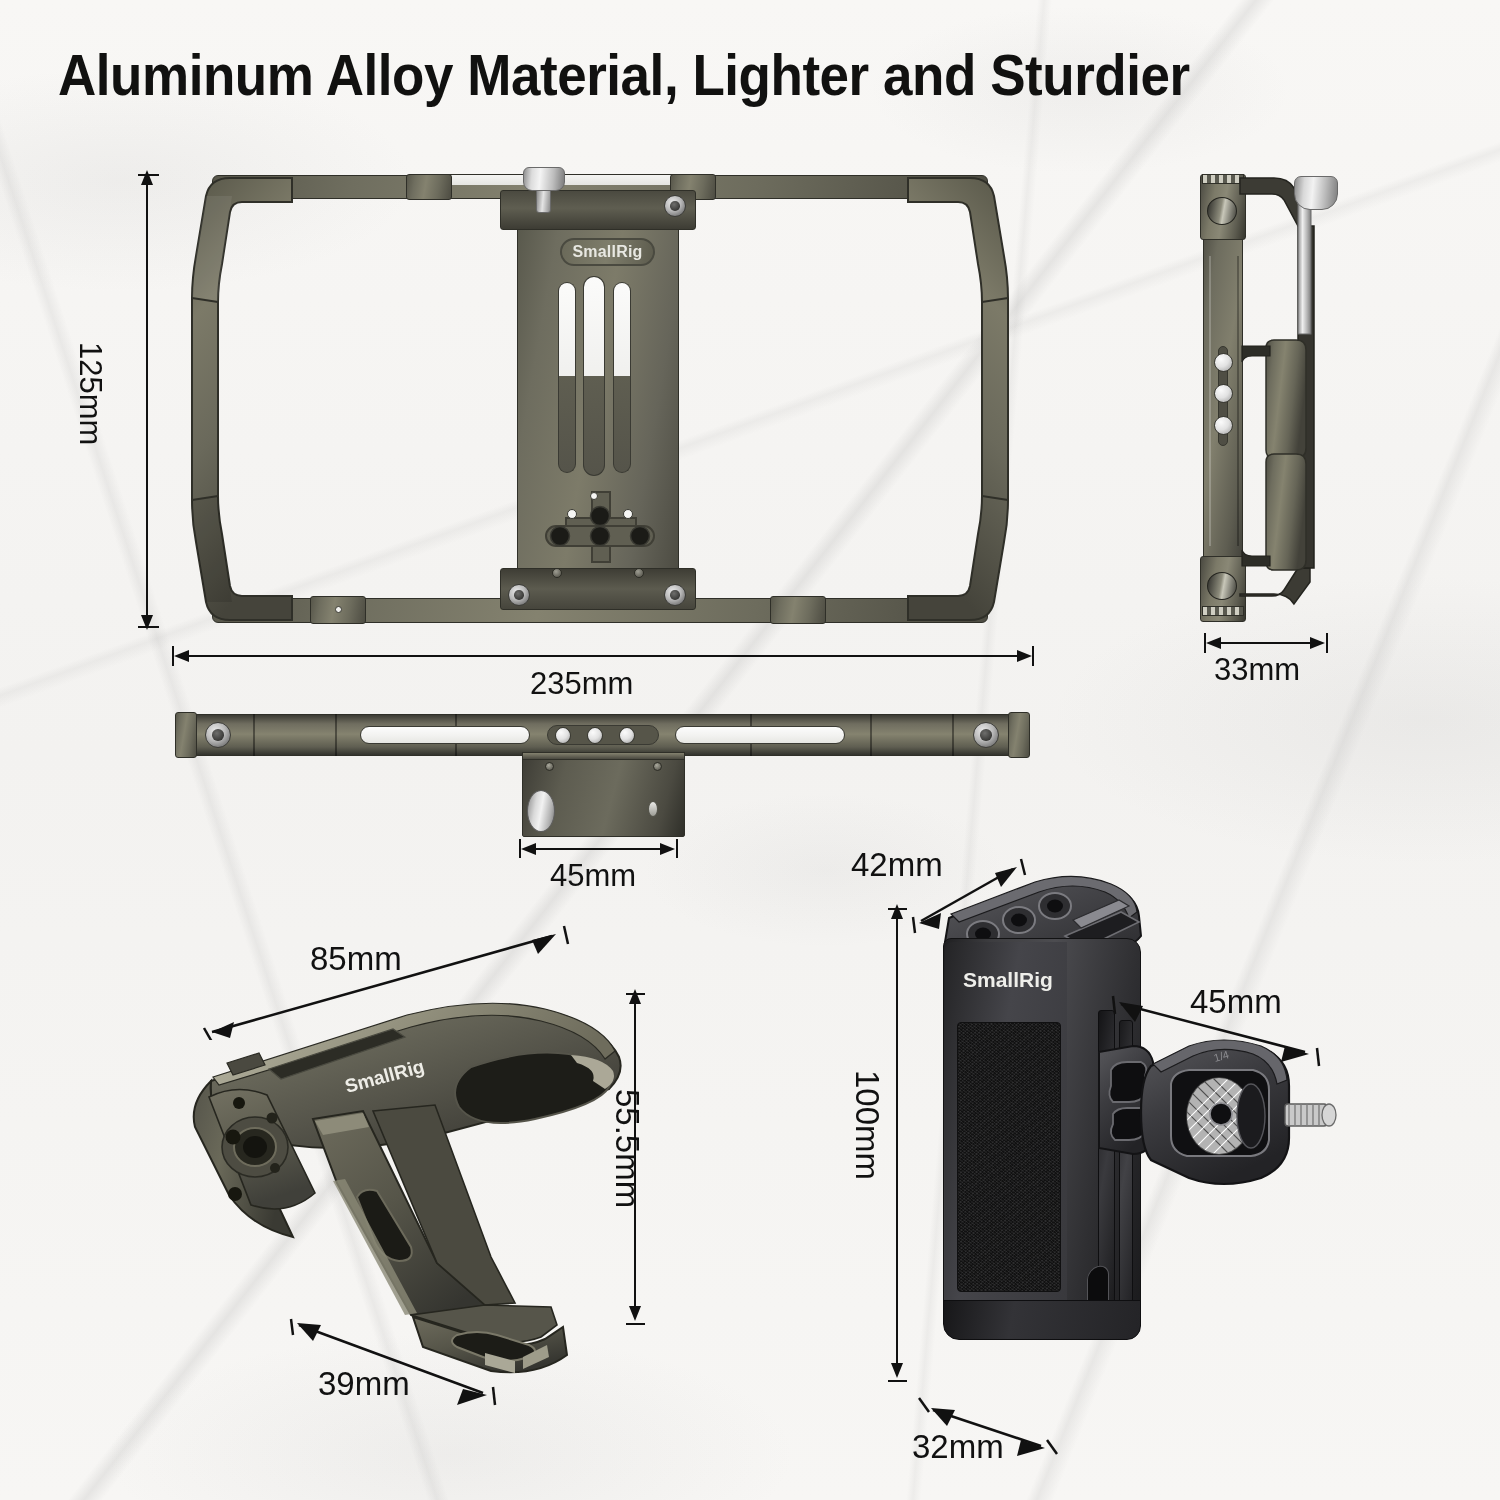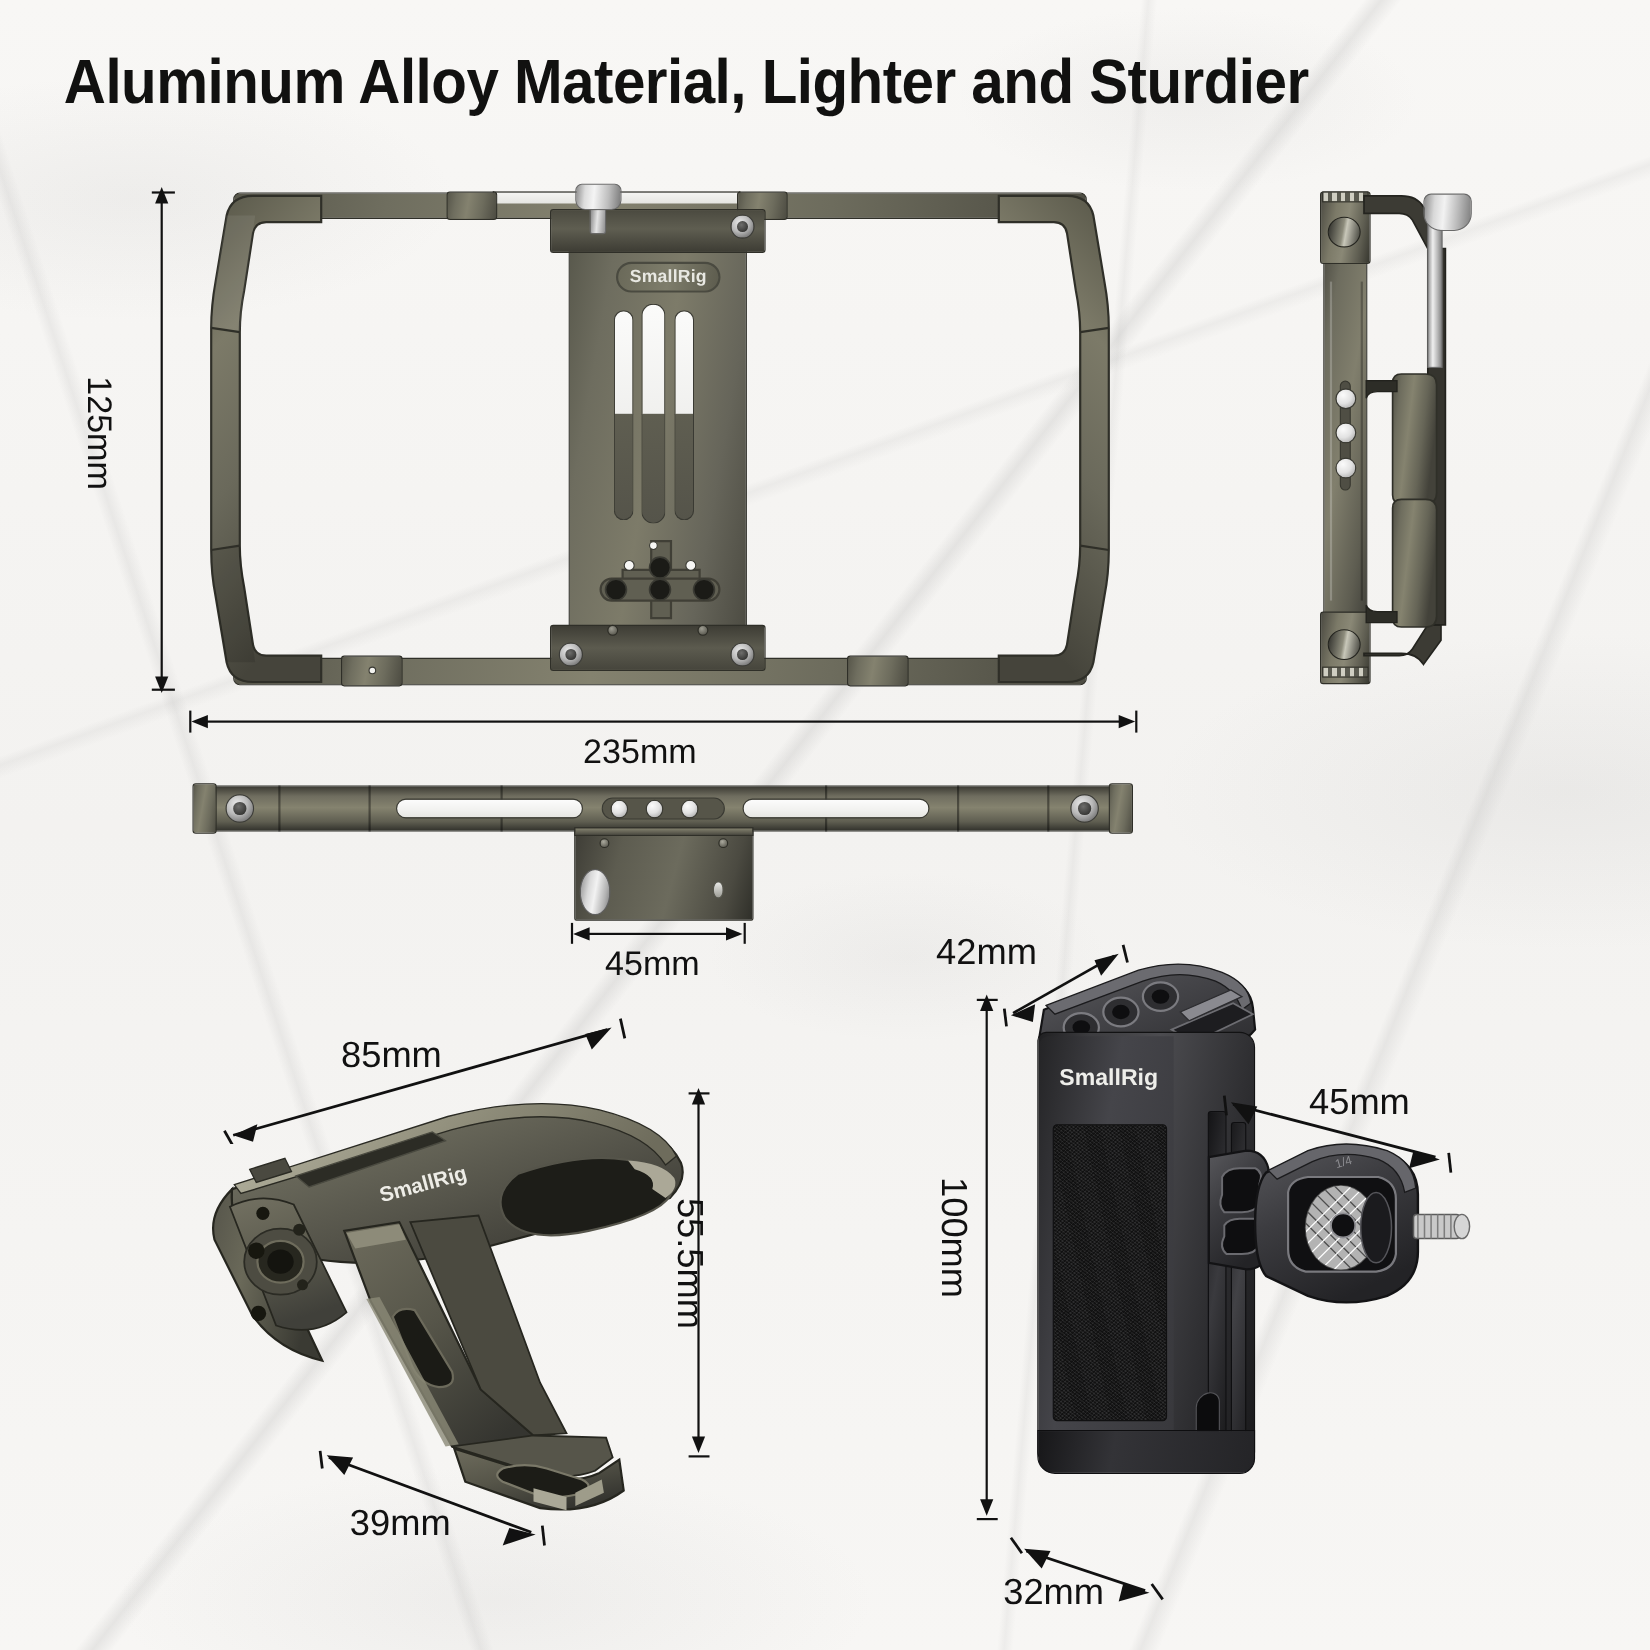--- a/index.html
+++ b/index.html
@@ -335,20 +335,28 @@
           <stop offset="0.35" stop-color="#efefef"></stop>
           <stop offset="0.7" stop-color="#b5b5b5"></stop>
           <stop offset="1" stop-color="#7c7c7c"></stop>
         </linearGradient>
       </defs>
     </svg>
 
     <div class="knob" style="left:98px;top:8px;width:44px;height:34px;border-radius:7px 7px 16px 16px;"></div>
   </div>
 
+  <div class="dim" style="left:1200px;top:628px;width:180px;height:60px;">
+    <div class="dline h" style="left:10px;top:14px;width:112px;"></div>
+    <div class="arrowhead ah-left" style="left:6px;top:9px;"></div>
+    <div class="arrowhead ah-right" style="left:110px;top:9px;"></div>
+    <div class="tick v" style="left:4px;top:5px;height:20px;"></div>
+    <div class="tick v" style="left:126px;top:5px;height:20px;"></div>
+    <div class="dlabel" style="left:14px;top:24px;">33mm</div>
+  </div>
 
   <div style="position:absolute;left:175px;top:706px;width:855px;height:135px;">
 
     <div class="cagepart" style="left:8px;top:8px;width:840px;height:42px;border-radius:4px;
                 background:linear-gradient(180deg,#3c3b34 0%,#6f6d5f 22%,#85836f 48%,#5f5e51 80%,#33332d 100%);"></div>
 
     <div class="cagepart" style="left:0px;top:6px;width:22px;height:46px;border-radius:3px;"></div>
     <div class="cagepart" style="left:833px;top:6px;width:22px;height:46px;border-radius:3px;"></div>
 
     <div class="screwcap" style="left:30px;top:16px;width:26px;height:26px;"></div>

